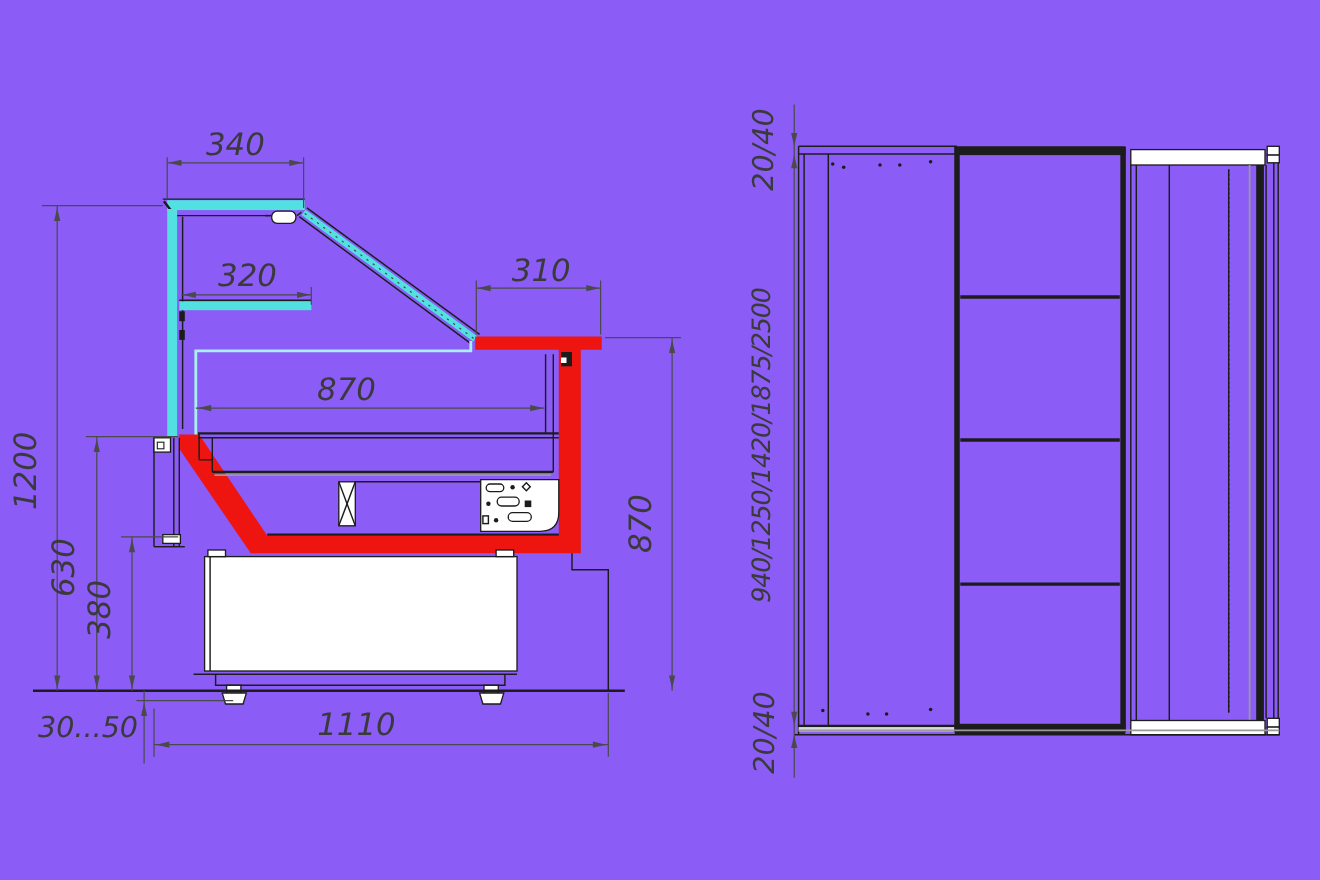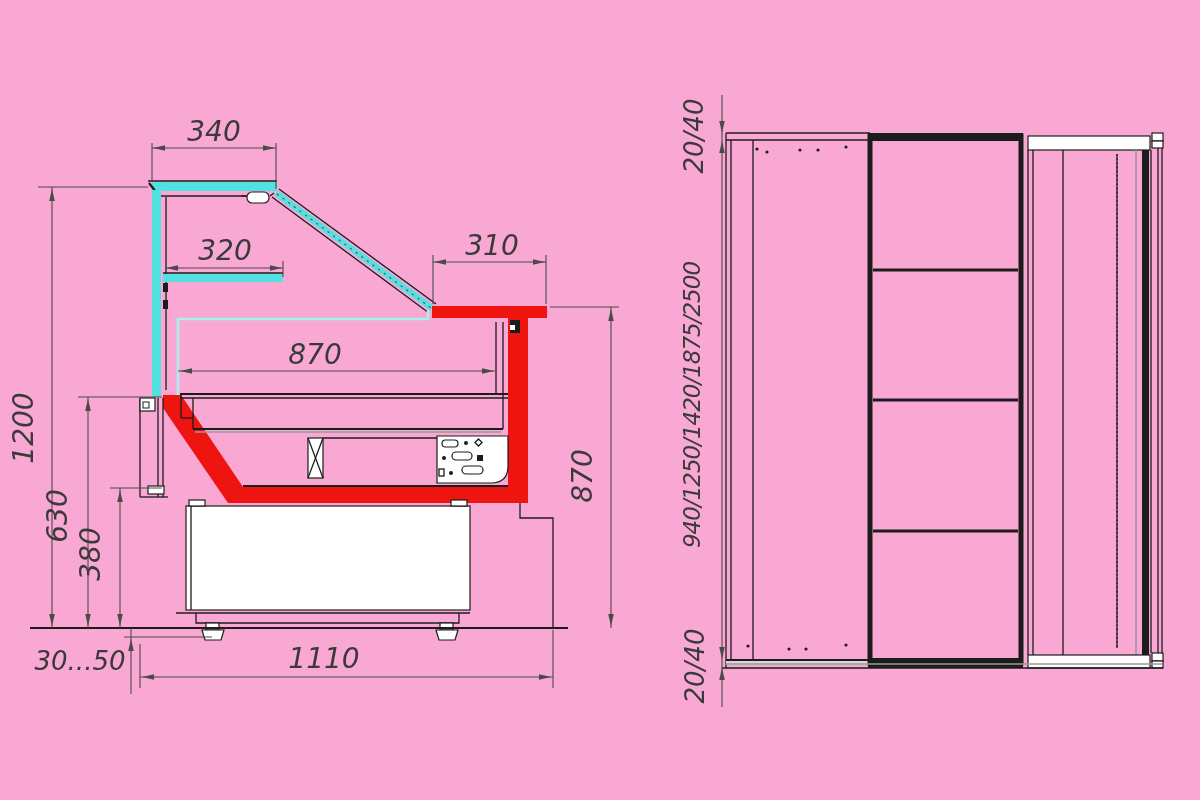--- a/index.html
+++ b/index.html
@@ -1,16 +1,16 @@
 <!DOCTYPE html>
 <html style="--glass: #52e0e0; --glass_light: #a8f0f0; --accent_red: #ee1510; --line: #1c1c1c; --dim_line: #4a4a4a; --dim_text: #3a3a3a;"><head>
 <meta charset="utf-8">
 <style>
   html,body{margin:0;padding:0;background:#ffffff;}
-  .stage{width:1200px;height:800px;position:relative;background:#f9a8d4;overflow:hidden;}
+  .stage{width:1200px;height:800px;position:relative;background:#8b5cf6;overflow:hidden;}
   svg{display:block;}
   text{font-family:"DejaVu Sans","Liberation Sans",sans-serif;font-style:italic;fill:var(--dim_text);}
   .t28{font-size:28px;}
   .t26{font-size:26px;}
   .t23{font-size:23px;letter-spacing:-1px;}
   .mid{text-anchor:middle;}
   .ln{stroke:var(--line);fill:none;stroke-width:1.3;}
   .ln2{stroke:var(--line);fill:none;stroke-width:2.2;}
   .ln3{stroke:var(--line);fill:none;stroke-width:3;}
   .thk{stroke:var(--line);fill:none;stroke-width:5;}

